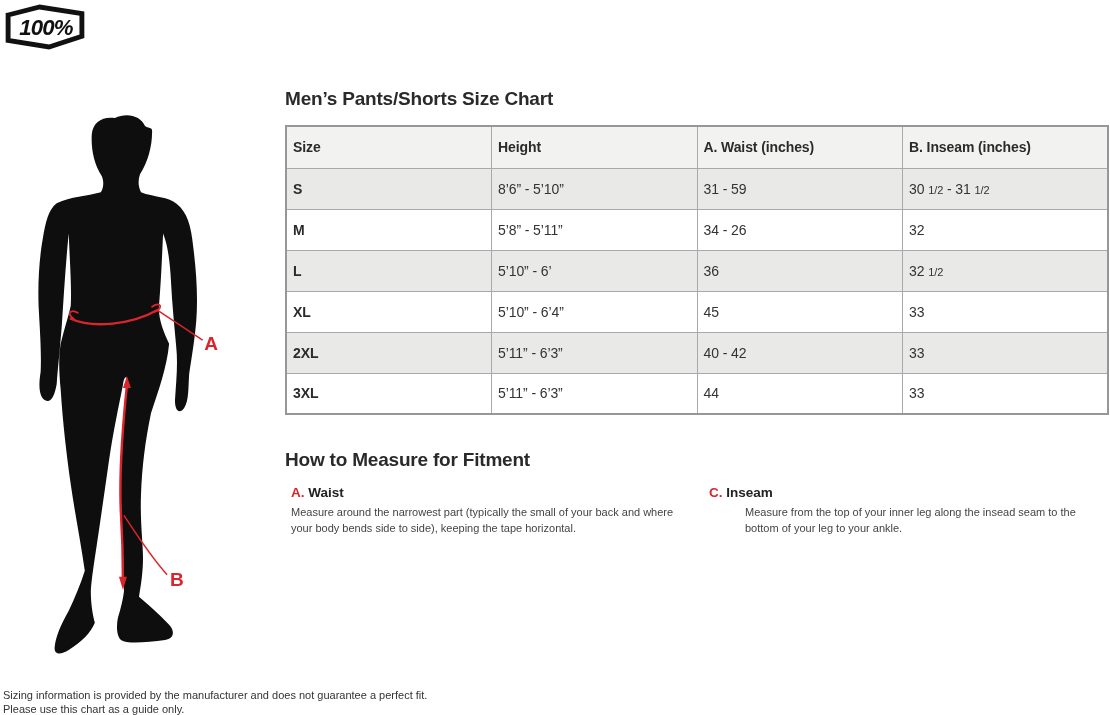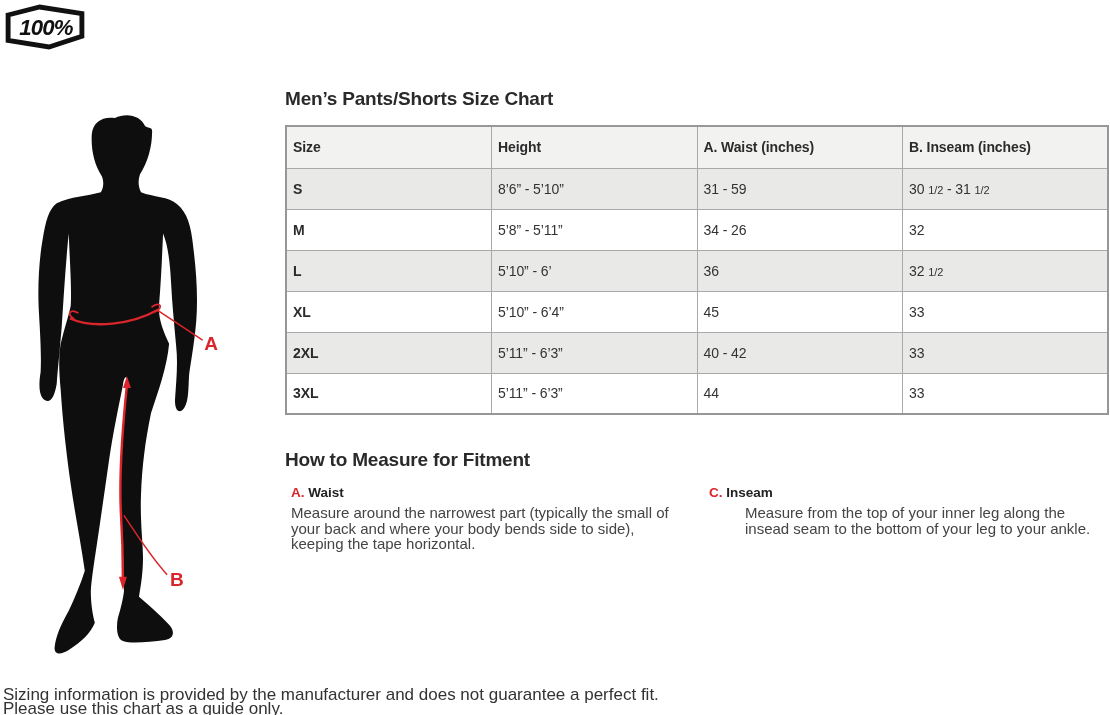--- a/index.html
+++ b/index.html
@@ -44,24 +44,24 @@
   .size-chart tbody tr:nth-child(odd) { background:#e9e9e8; }
   .size-chart tbody tr:nth-child(even) { background:#ffffff; }
   .size-chart td.size-col { font-weight:700; color:#2b2b2b; }
   .frac { font-size:11px; }
 
   .measure-cols { display:flex; }
   .measure-item.left  { width:424px; padding-left:6px; }
   .measure-item.right { width:392px; }
   .measure-heading { font-size:13.5px; font-weight:700; color:#222; margin-bottom:5px; }
   .measure-letter { color:#d9252b; font-weight:700; }
-  .measure-desc { font-size:15px; line-height:15.5px; color:#444; max-width:400px; }
+  .measure-desc { font-size:11px; line-height:15.5px; color:#444; max-width:400px; }
   .measure-item.right .measure-desc { max-width:392px;margin-left:36px; }
 
-  .footer { position:absolute; left:3px; top:688px; font-size:17px; line-height:14px; color:#333; }
+  .footer { position:absolute; left:3px; top:688px; font-size:11px; line-height:14px; color:#333; }
 </style>
 </head>
 <body>
 
 <div class="page">
 
   <div class="logo">
     <svg viewBox="0 0 180 100" width="80" height="46">
       <polygon points="7,23 78,5 173,20 173,71 99,95 7,80" fill="#ffffff" stroke="#111111" stroke-width="11" stroke-linejoin="miter"></polygon>
       <text x="92" y="67" text-anchor="middle" font-family="Liberation Sans, DejaVu Sans, sans-serif" font-size="50" font-weight="bold" font-style="italic" fill="#111111" letter-spacing="-2">100%</text>

